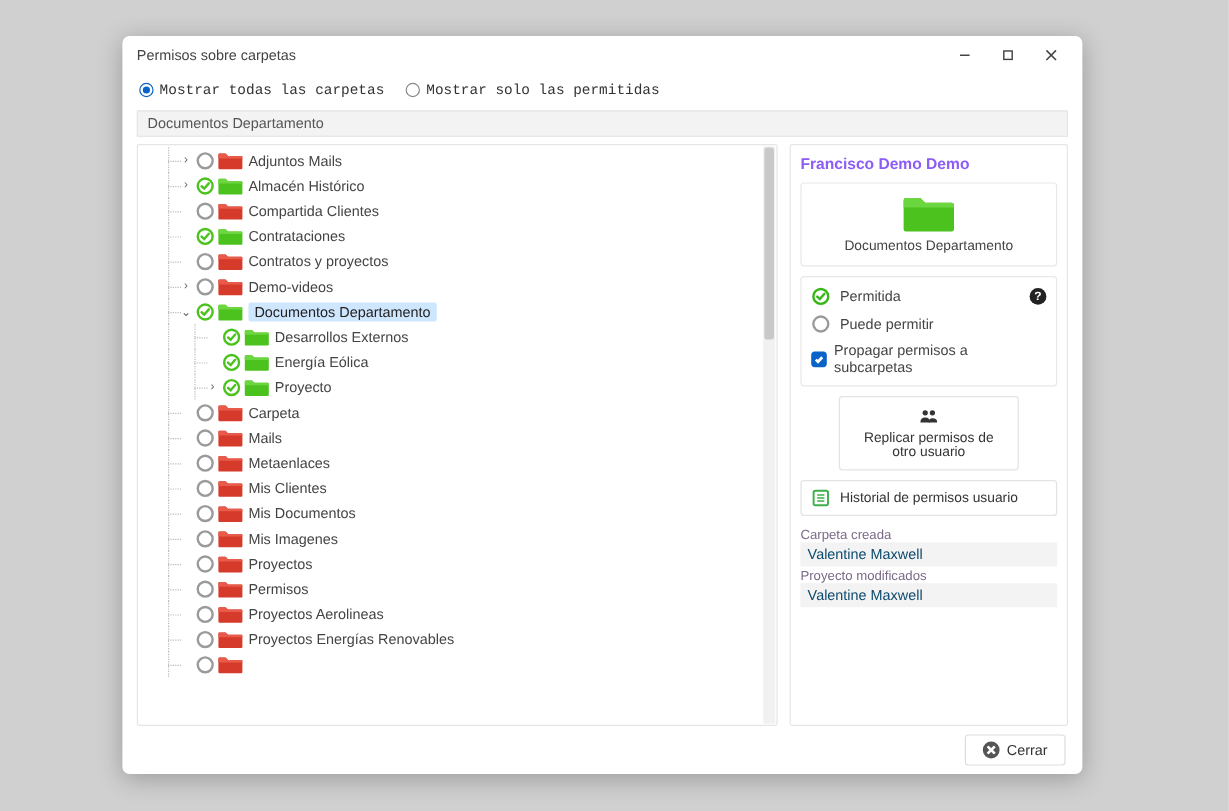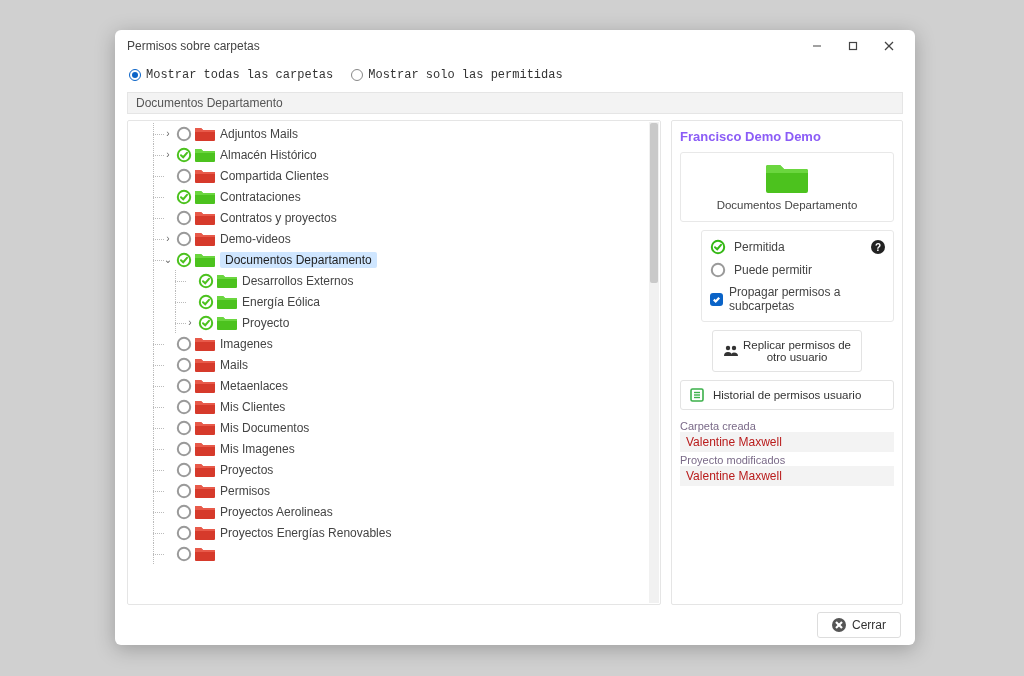--- a/index.html
+++ b/index.html
@@ -9,21 +9,21 @@
     font-family: "Segoe UI", Arial, sans-serif;
     font-size: 12px;
     color: #333;
     width: 1024px;
     height: 676px;
     overflow: hidden;
     position: relative;
   }
   .window {
     position: absolute;
-    left: 115px;
+    left: 102px;
     top: 30px;
     width: 800px;
     height: 615px;
     background: #fff;
     border-radius: 6px;
     box-shadow: 0 4px 20px rgba(0,0,0,0.25);
     display: flex;
     flex-direction: column;
     overflow: hidden;
   }
@@ -147,21 +147,21 @@
     padding: 8px 6px 10px 6px;
     text-align: center;
   }
   .big-folder { width: 46px; height: 34px; margin: 0 auto 4px auto; }
   .big-folder svg { width: 46px; height: 34px; }
   .detail-card .name { font-size: 11.5px; color: #444; }
   .perm-block {
     border: 1px solid #e8e8e8;
     border-radius: 3px;
     padding: 8px;
-    display: flex; flex-direction: column; gap: 7px; margin-left: 21px;
+    display: flex; flex-direction: column; gap: 7px;
   }
   .perm-row { display:flex; align-items:center; gap:6px; font-size: 12px; color:#444; }
   .perm-block .help {
     margin-left: auto;
     width: 14px; height: 14px; border-radius: 50%;
     background: #222; color: #fff;
     display:flex; align-items:center; justify-content:center;
     font-size: 10px; font-weight: bold;
   }
   .chk {
@@ -172,27 +172,27 @@
   .action-btn {
     border: 1px solid #e3e3e3;
     background: #fff;
     border-radius: 3px;
     padding: 6px 8px;
     display: flex; align-items: center; gap: 8px;
     font-size: 11.5px; color: #333;
     cursor: pointer;
   }
   .action-btn .ic { width: 16px; height: 16px; flex: 0 0 auto; display:flex; align-items:center; justify-content:center;}
-  .action-btn.center { justify-content: center; text-align:center; padding: 8px 10px; gap:4px; width: 150px; margin: 0 auto;}
+  .action-btn.center { justify-content: center; flex-direction: column; text-align:center; padding: 8px 10px; gap:4px; width: 150px; margin: 0 auto;}
   .meta-label { font-size: 11px; color: #7a6a88; margin-top: 2px;}
   .meta-val {
     background: #f3f3f3;
     padding: 3px 6px;
     font-size: 12px;
-    color: #b91c1c;
+    color: #0c4a6e;
   }
   .footer {
     height: 40px;
     display:flex; align-items:center; justify-content:flex-end;
     padding: 0 14px;
     gap: 6px;
   }
   .close-btn {
     display:flex; align-items:center; gap:6px;
     border: 1px solid #ddd;
@@ -395,21 +395,21 @@
             <span style="width:14px;display:inline-block"></span>
             <span class="indent hline"></span>
             <span class="expander"></span>
             <span class="perm-icon"><svg viewBox="0 0 16 16">
                 <circle cx="8" cy="8" r="6.2" fill="none" stroke="#9a9a9a" stroke-width="2"></circle>
               </svg></span>
             <span class="folder-icon"><svg viewBox="0 0 22 16">
                 <path d="M1 4 L1 14 Q1 15 2 15 L20 15 Q21 15 21 14 L21 5 Q21 4 20 4 L9 4 L7 2 L2 2 Q1 2 1 3 Z" fill="#d63a2b"></path>
                 <path d="M1 6 L21 6 L21 5 Q21 4 20 4 L9 4 L7 2 L2 2 Q1 2 1 3 Z" fill="#e85a4a"></path>
               </svg></span>
-            <span class="tree-label">Imagenes</span>
+            <span class="tree-label">Carpeta</span>
           </div>
           <div class="tree-row">
             <span style="width:14px;display:inline-block"></span>
             <span class="indent hline"></span>
             <span class="expander"></span>
             <span class="perm-icon"><svg viewBox="0 0 16 16">
                 <circle cx="8" cy="8" r="6.2" fill="none" stroke="#9a9a9a" stroke-width="2"></circle>
               </svg></span>
             <span class="folder-icon"><svg viewBox="0 0 22 16">
                 <path d="M1 4 L1 14 Q1 15 2 15 L20 15 Q21 15 21 14 L21 5 Q21 4 20 4 L9 4 L7 2 L2 2 Q1 2 1 3 Z" fill="#d63a2b"></path>

